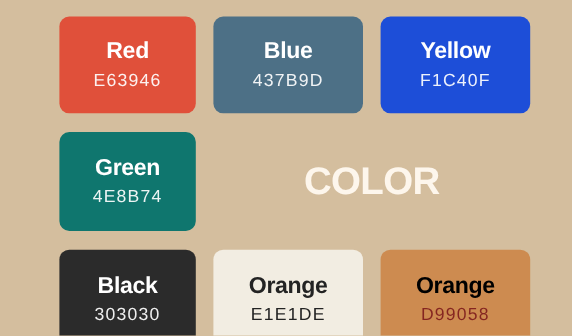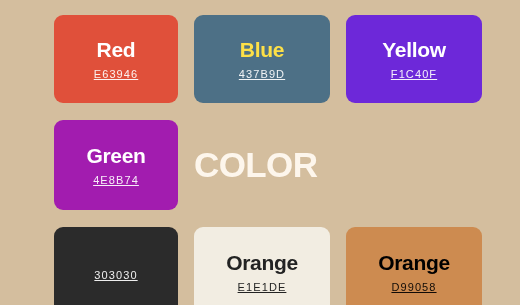--- a/index.html
+++ b/index.html
@@ -46,40 +46,40 @@
   .swatch-name {
     font-size:21px;
     font-weight:bold;
     letter-spacing:-0.3px;
     line-height:1.1;
     color:#ffffff;
   }
 
   .swatch-hex {
     margin-top:7px;
-    font-size:11px;
+    font-size:16px;
     font-weight:400;
     letter-spacing:1.1px;
     line-height:1.1;
     color:#ffffff;
     opacity:.92;
-    text-decoration:underline;
   }
 
   
   .swatch.on-light .swatch-name { color:#232323; }
   .swatch.on-light .swatch-hex  { color:#3a3a3a; opacity:1; }
 
   
   .heading {
     grid-column:2 / span 2;
     grid-row:2;
     display:flex;
     flex-direction:row;
     align-items:center;
+    justify-content:center;
   }
 
   .heading-line {
     color:#fdf6ec;
     font-size:35px;
     font-weight:bold;
     line-height:1.02;
     letter-spacing:-0.6px;
   }
 </style>
@@ -88,46 +88,47 @@
 
 <div class="palette">
   <div class="grid">
 
     <div class="swatch" style="background: rgb(224, 80, 58);">
       <div class="swatch-name" style="color: rgb(255, 255, 255);">Red</div>
       <div class="swatch-hex" style="color: rgb(255, 255, 255);">E63946</div>
     </div>
 
     <div class="swatch" style="background: rgb(77, 112, 134);">
-      <div class="swatch-name" style="color: #fde047;">Blue</div>
+      <div class="swatch-name" style="color: #ffffff;">Blue</div>
       <div class="swatch-hex" style="color: rgb(255, 255, 255);">437B9D</div>
     </div>
 
-    <div class="swatch" style="background: #6d28d9;">
+    <div class="swatch" style="background: #1d4ed8;">
       <div class="swatch-name" style="color: rgb(255, 255, 255);">Yellow</div>
       <div class="swatch-hex" style="color: rgb(255, 255, 255);">F1C40F</div>
     </div>
 
-    <div class="swatch" style="background: #a21caf;">
+    <div class="swatch" style="background: #0f766e;">
       <div class="swatch-name" style="color: rgb(255, 255, 255);">Green</div>
       <div class="swatch-hex" style="color: rgb(255, 255, 255);">4E8B74</div>
     </div>
 
     <div class="heading">
       <div class="heading-line" style="color: rgb(253, 246, 236);">COLOR</div>
     </div>
 
     <div class="swatch" style="background: rgb(43, 43, 43);">
+      <div class="swatch-name" style="color: rgb(255, 255, 255);">Black</div>
       <div class="swatch-hex" style="color: rgb(255, 255, 255);">303030</div>
     </div>
 
     <div class="swatch on-light" style="background: rgb(242, 237, 226);">
       <div class="swatch-name" style="color: rgb(35, 35, 35);">Orange</div>
       <div class="swatch-hex" style="color: rgb(35, 35, 35); text-align: right;">E1E1DE</div>
     </div>
 
     <div class="swatch" style="background: rgb(205, 139, 80);">
       <div class="swatch-name" style="color: #000000;">Orange</div>
-      <div class="swatch-hex" style="color: #000000;">D99058</div>
+      <div class="swatch-hex" style="color: #7f1d1d;">D99058</div>
     </div>
 
   </div>
 </div>
 
 </body></html>

